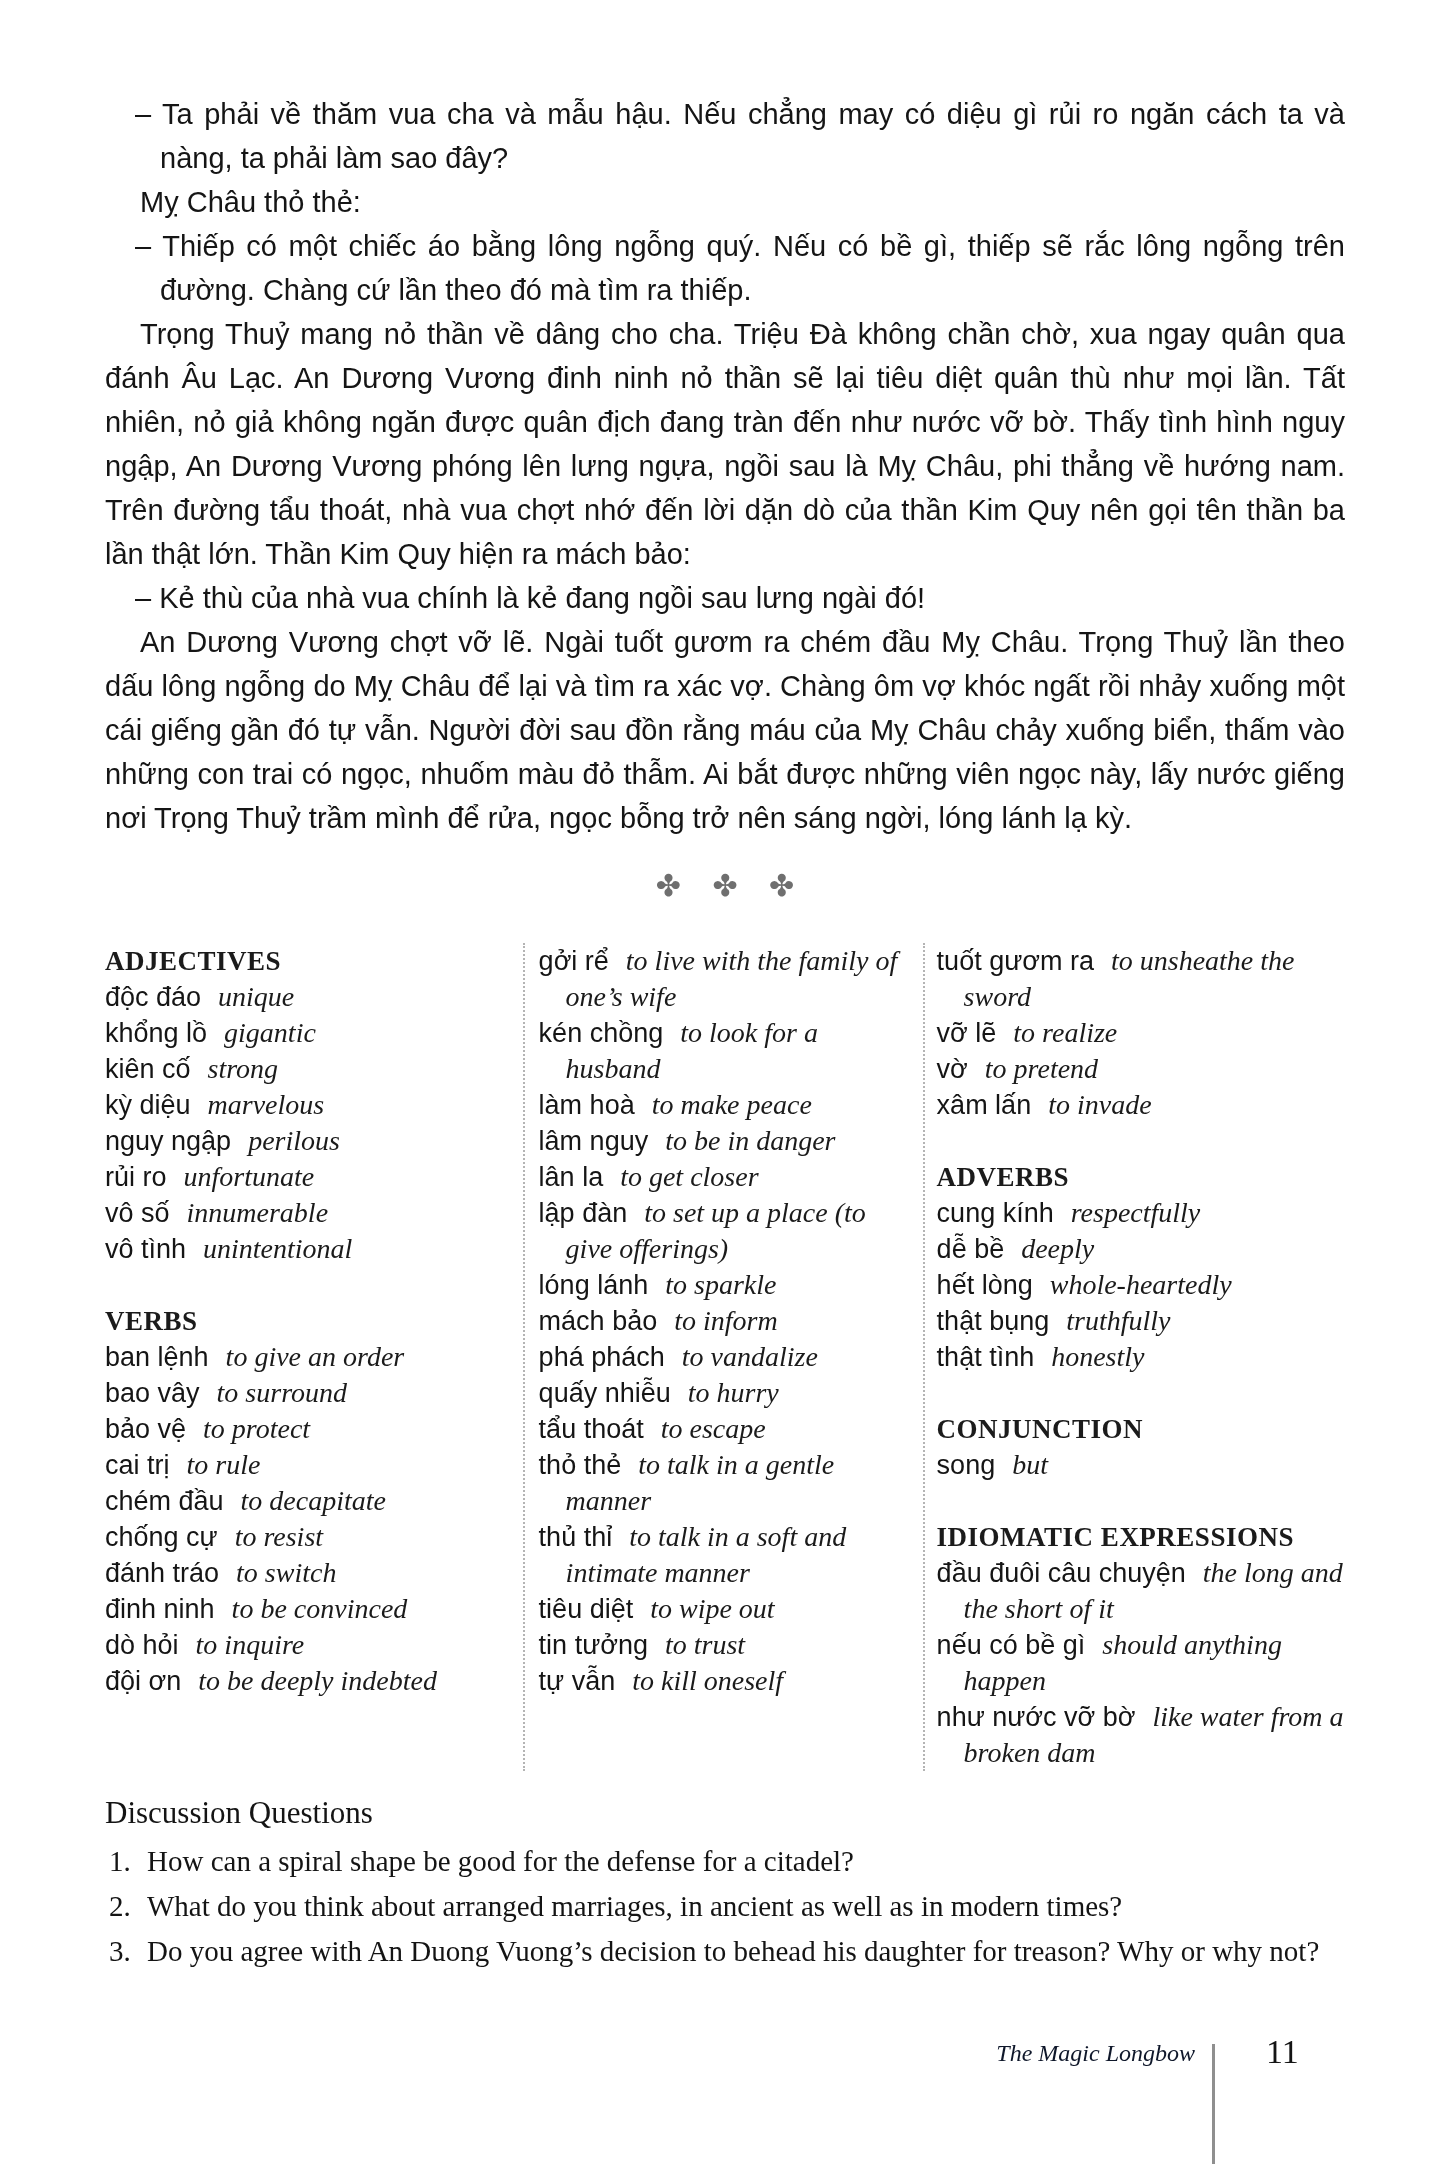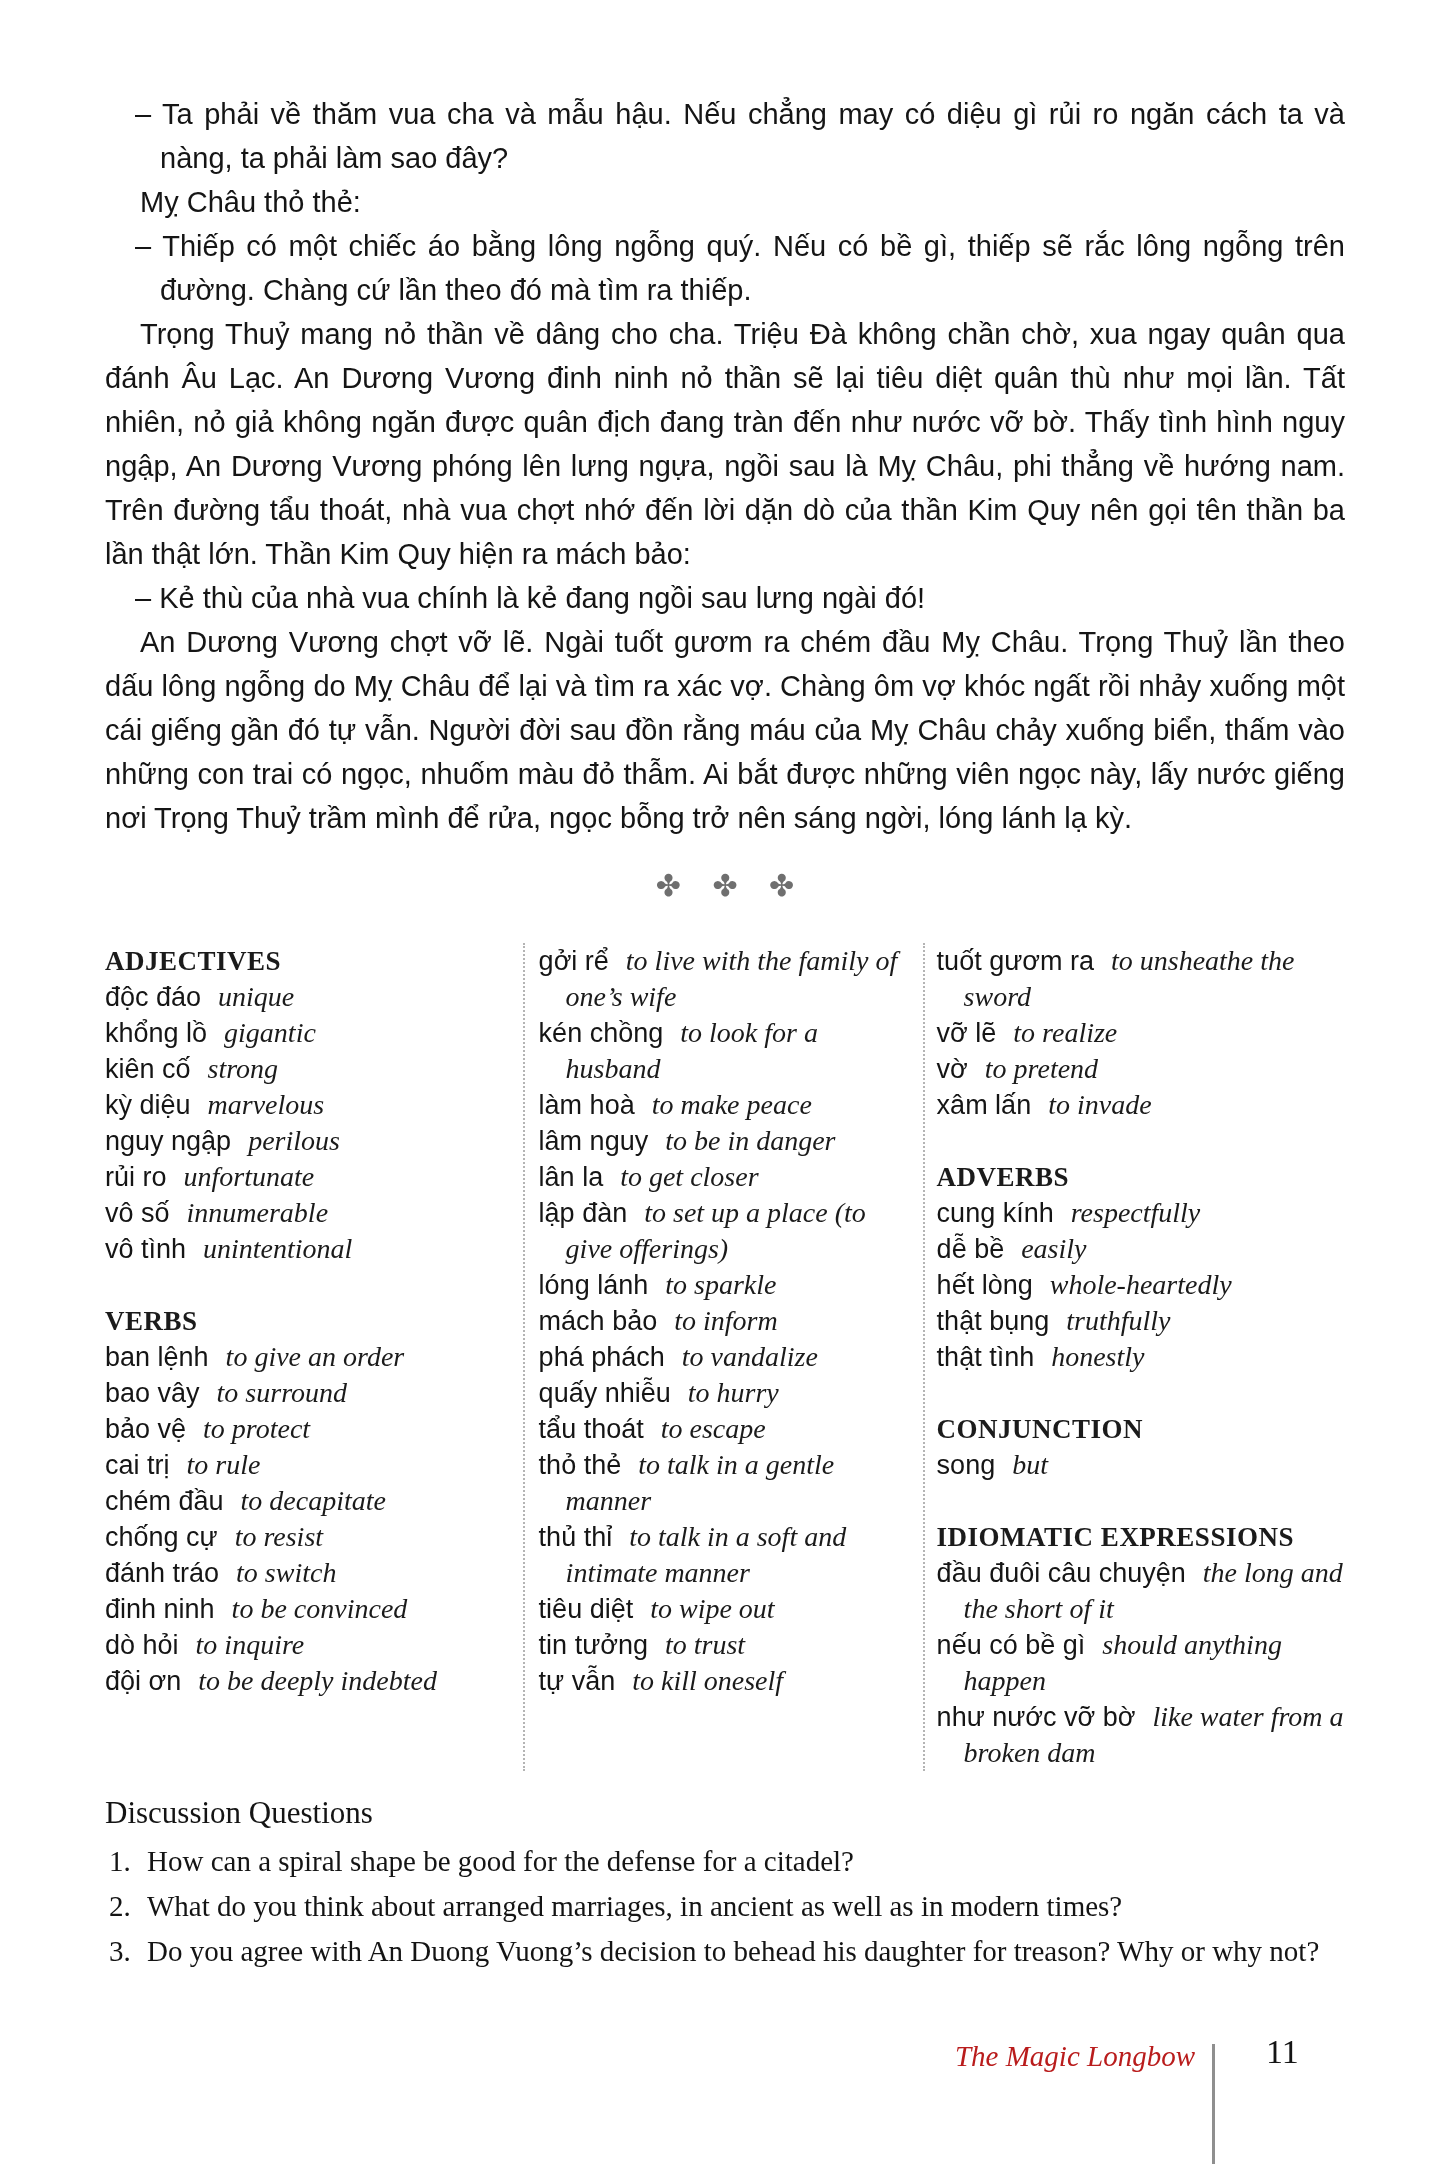--- a/index.html
+++ b/index.html
@@ -98,22 +98,22 @@
     position:absolute;
     left:0;
   }
   
   .footer-title{
     position:absolute;
     top:2040px;
     right:250px;
     font-family:"Liberation Serif","DejaVu Serif",serif;
     font-style:italic;
-    font-size:29px;
-    color:#b91c1c;
+    font-size:24px;
+    color:#0f172a;
     white-space:nowrap;
   }
   .footer-rule{
     position:absolute;
     top:2044px;
     left:1212px;
     width:3px;
     height:120px;
     background:#8f8f8f;
   }
@@ -192,21 +192,21 @@
     <div class="vcol vcol-3">
         <div class="vblock">
           <div class="ventry"><span class="term">tuốt gươm ra</span><span class="def">to unsheathe the sword</span></div>
           <div class="ventry"><span class="term">vỡ lẽ</span><span class="def">to realize</span></div>
           <div class="ventry"><span class="term">vờ</span><span class="def">to pretend</span></div>
           <div class="ventry"><span class="term">xâm lấn</span><span class="def">to invade</span></div>
         </div>
         <div class="vblock">
           <div class="vheader">ADVERBS</div>
           <div class="ventry"><span class="term">cung kính</span><span class="def">respectfully</span></div>
-          <div class="ventry"><span class="term">dễ bề</span><span class="def">easily</span></div>
+          <div class="ventry"><span class="term">dễ bề</span><span class="def">deeply</span></div>
           <div class="ventry"><span class="term">hết lòng</span><span class="def">whole-heartedly</span></div>
           <div class="ventry"><span class="term">thật bụng</span><span class="def">truthfully</span></div>
           <div class="ventry"><span class="term">thật tình</span><span class="def">honestly</span></div>
         </div>
         <div class="vblock">
           <div class="vheader">CONJUNCTION</div>
           <div class="ventry"><span class="term">song</span><span class="def">but</span></div>
         </div>
         <div class="vblock">
           <div class="vheader">IDIOMATIC EXPRESSIONS</div>

